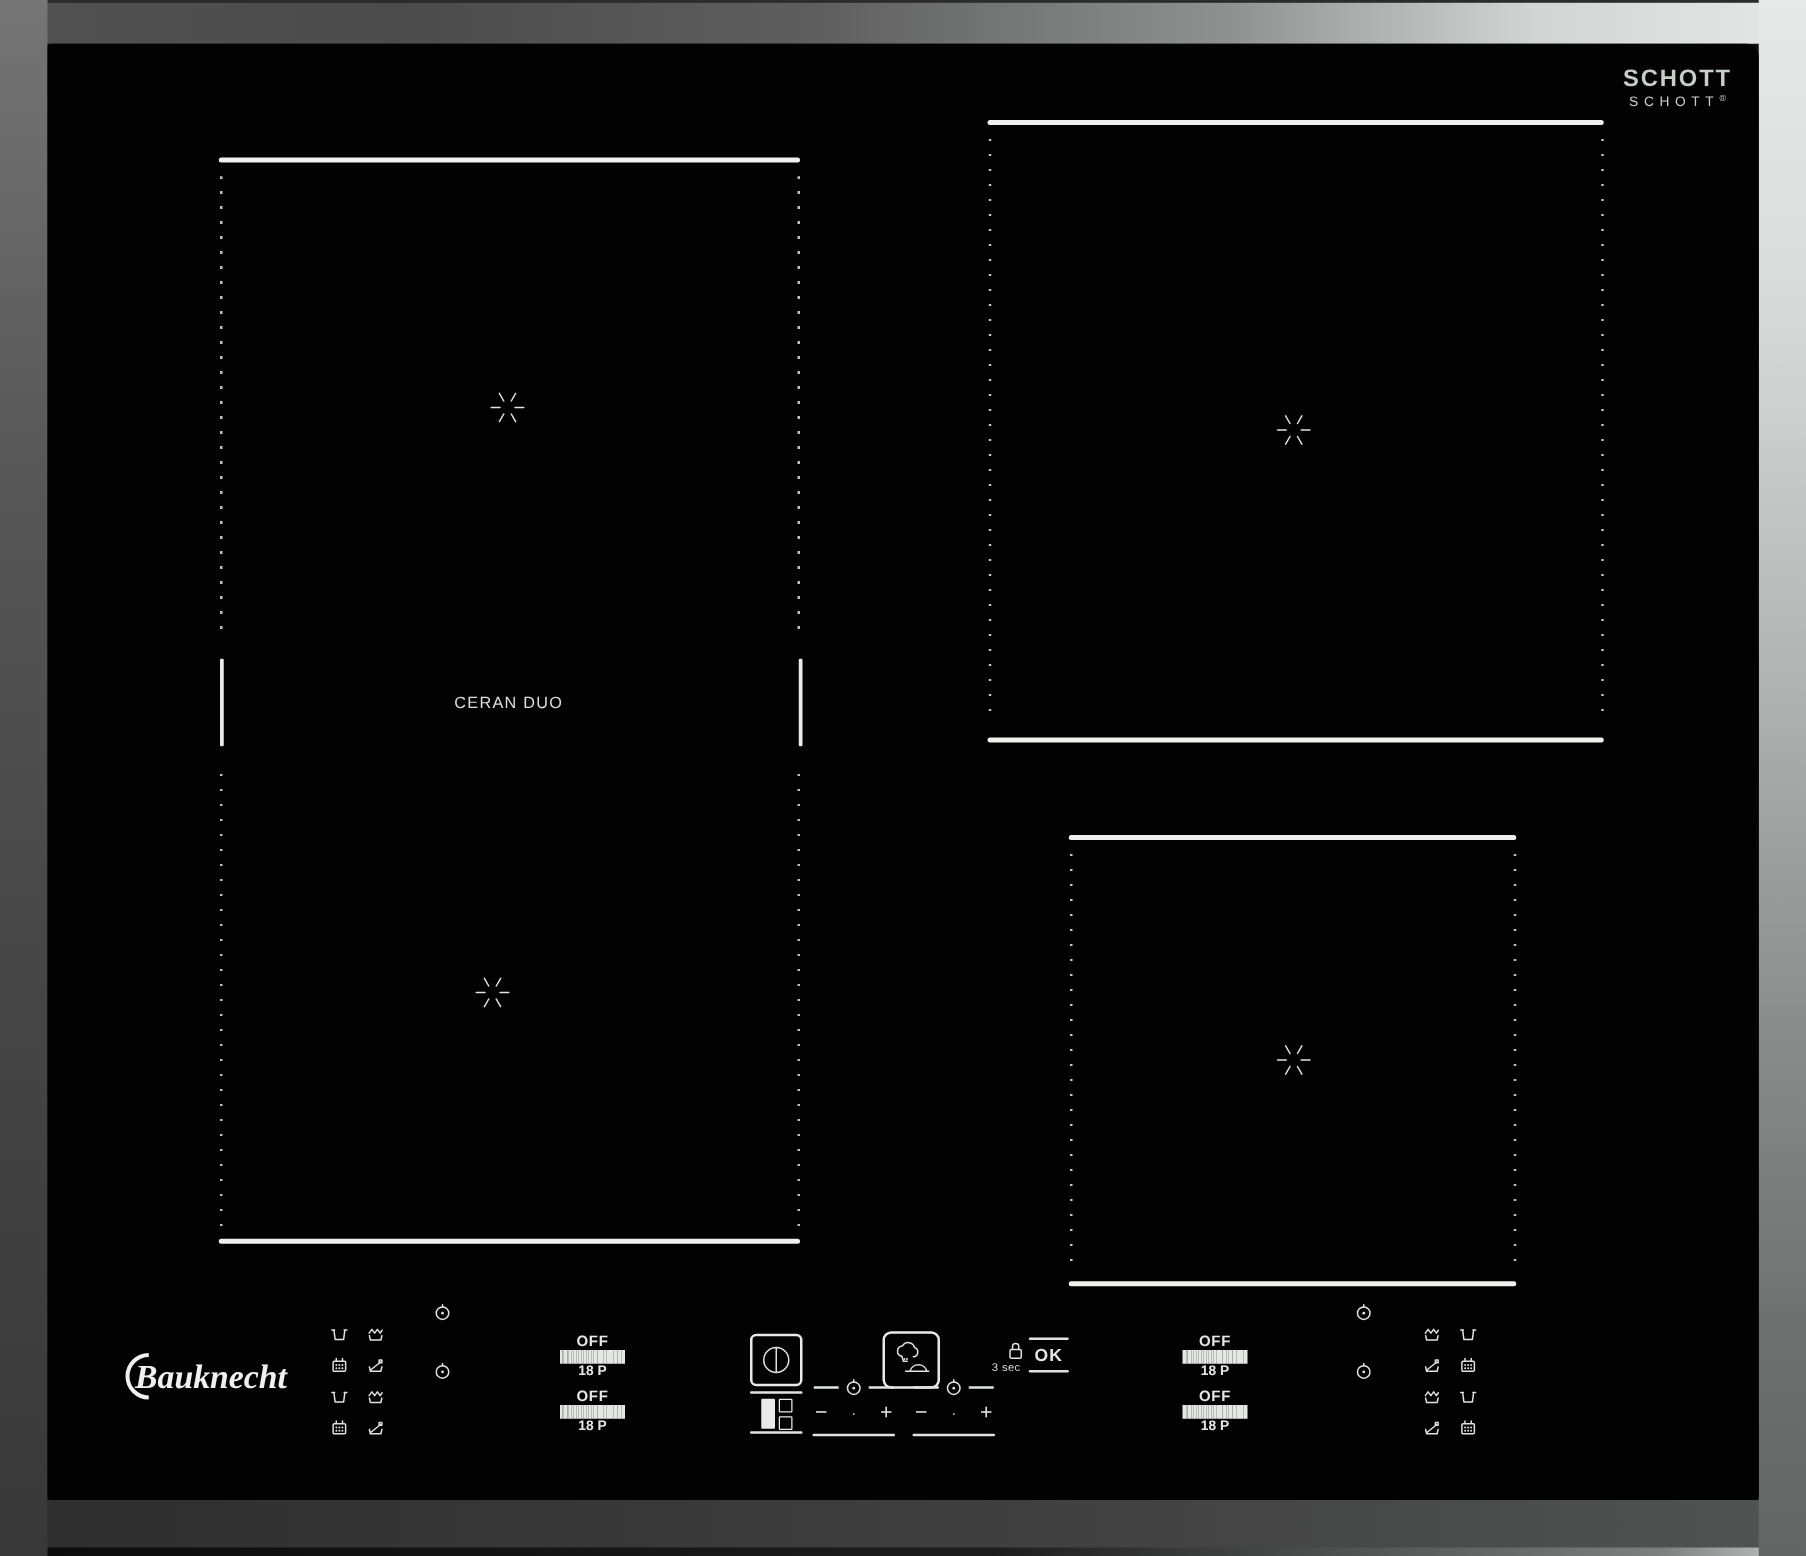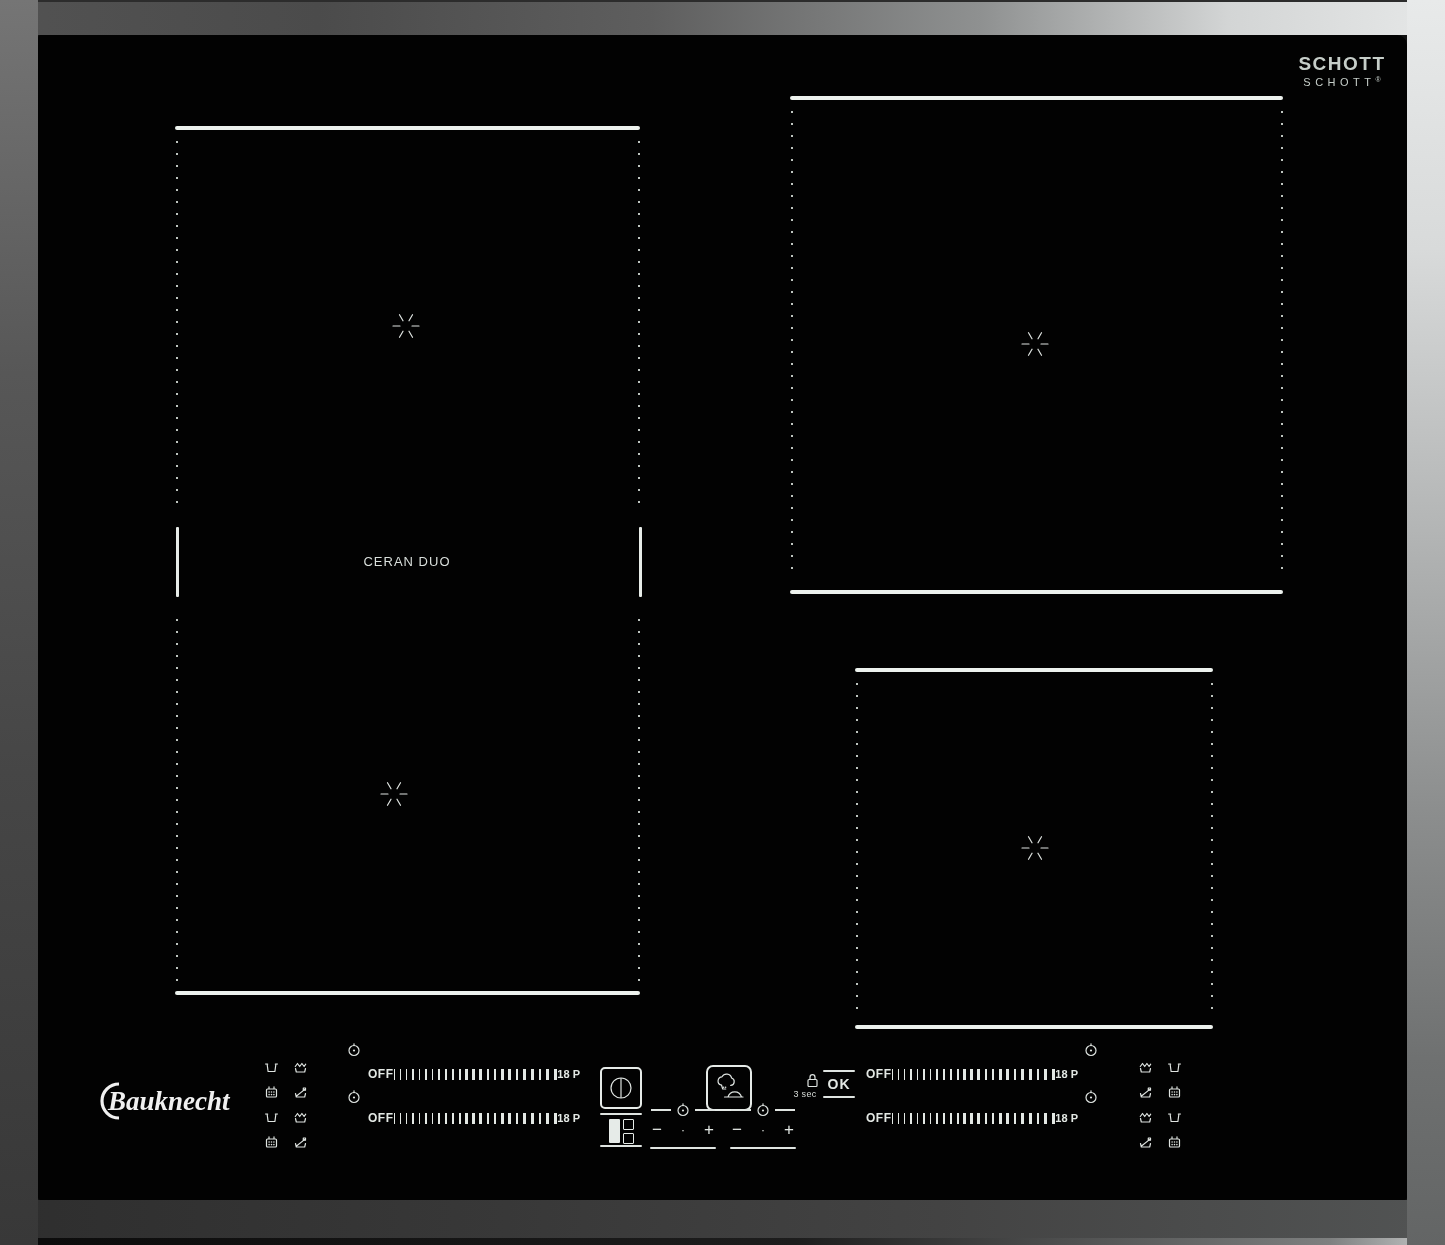--- a/index.html
+++ b/index.html
@@ -25,21 +25,21 @@
   .zline{position:absolute;height:4px;background:#edf2ee;border-radius:2px;}
   .vsolid{position:absolute;width:3px;background:#e7ece8;border-radius:1px;}
   .vdots{position:absolute;width:2px;
     background-image:repeating-linear-gradient(to bottom,rgba(222,230,224,.85) 0 2px,transparent 2px 12px);}
   .flexi-label{position:absolute;color:#d9dfdb;font-size:13px;letter-spacing:1px;text-align:center;}
   
   .schott{position:absolute;left:1252px;top:18px;width:104px;text-align:center;color:#c6cec9;}
   .schott .l1{font-size:19px;letter-spacing:1.5px;font-weight:700;}
   .schott .l2{font-size:11px;letter-spacing:4.5px;margin-top:1px;}
   .schott sup{font-size:7px;vertical-align:4px;letter-spacing:0;}
-  .slider-row{position:absolute;display:flex;align-items:center;gap:0;width:212px;height:16px;}
+  .slider-row{position:absolute;display:flex;align-items:center;gap:0;width:212px;height:16px;flex-direction:column;}
   .slider-row .off{font-size:12px;font-weight:bold;color:#e3e8e4;letter-spacing:.5px;}
   .slider-row .maxp{font-size:11px;font-weight:bold;color:#e3e8e4;white-space:nowrap;}
   .ticks{flex:1;display:flex;justify-content:space-between;align-items:center;height:12px;}
   .ticks i{display:block;height:11px;background:#e3e8e4;}
   .icon-grid{position:absolute;display:grid;grid-template-columns:16px 16px;grid-auto-rows:16px;
              column-gap:13px;row-gap:9px;}
   .icon-cell{display:flex;align-items:center;justify-content:center;}
   .sq-btn{position:absolute;border:2px solid #e6ebe8;border-radius:5px;display:flex;
           align-items:center;justify-content:center;box-sizing:border-box;}
   .hline{position:absolute;height:2px;background:#dfe4e1;border-radius:1px;}

